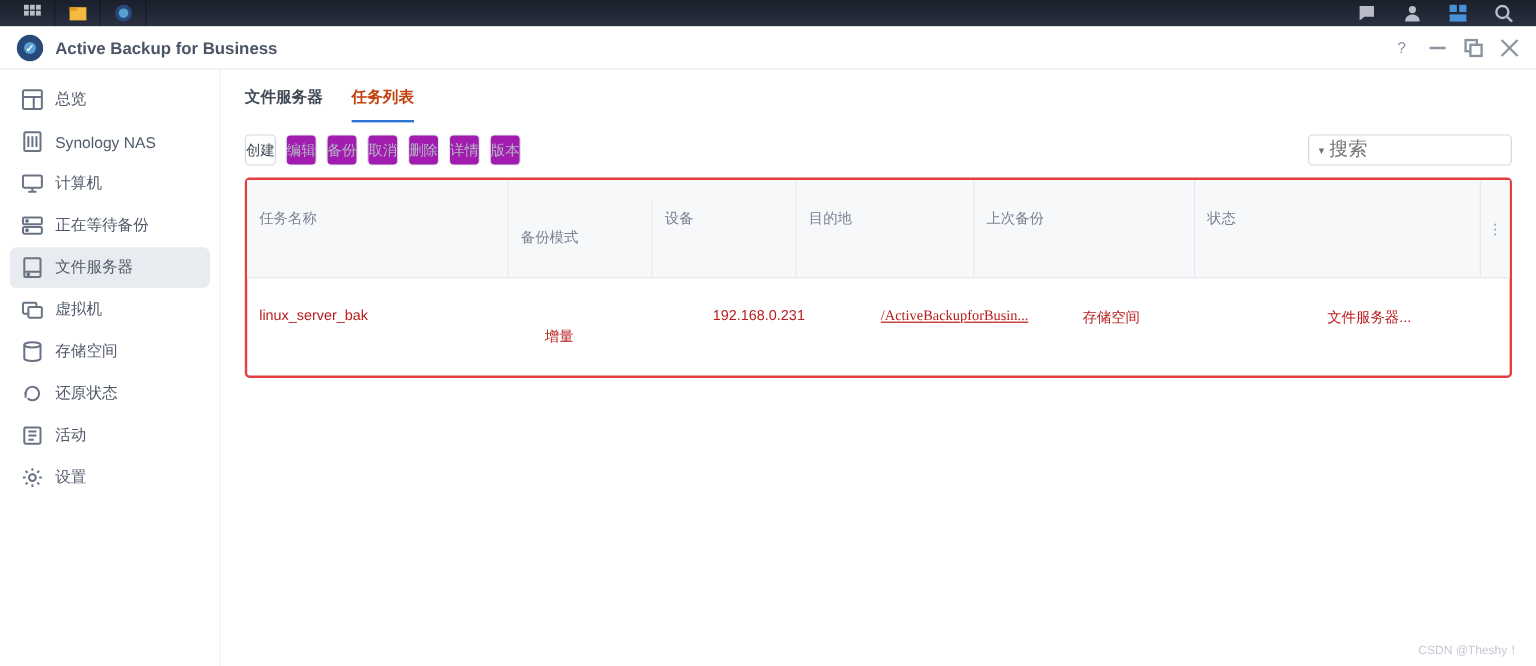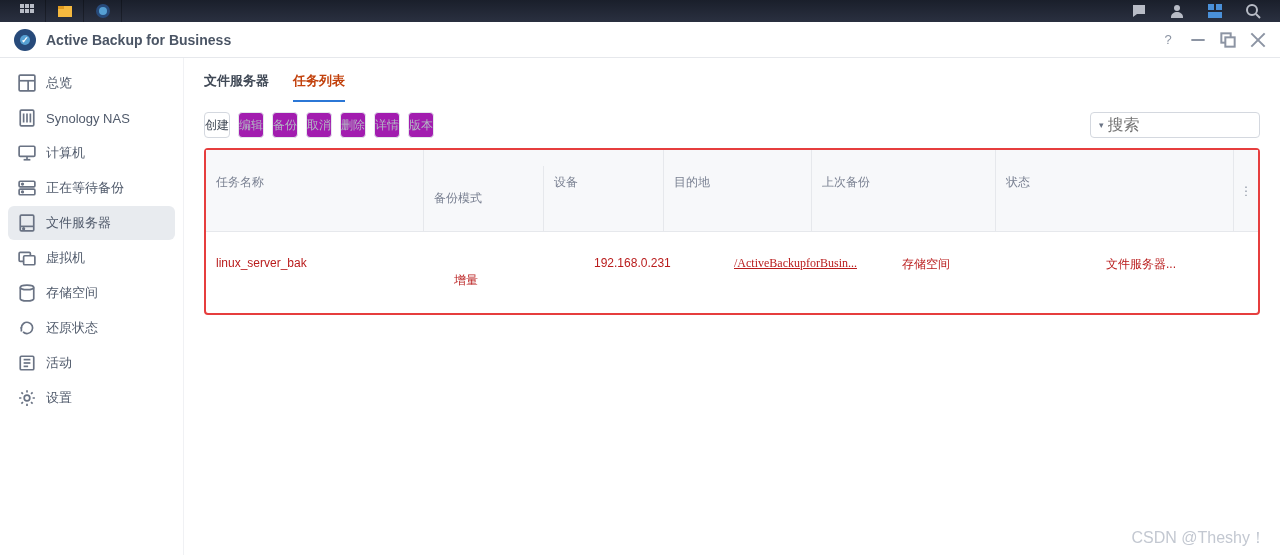--- a/index.html
+++ b/index.html
@@ -180,21 +180,21 @@
     .c-last { flex: 0 0 184px; }
     .c-status { flex: 1; }
     .c-menu { flex: 0 0 24px; display:flex; align-items:center; justify-content:center; color:#8c94a3; border-right:none !important; }
     .trow { color: #b91c1c; gap: 20px; }
     .trow .link { text-decoration: underline; cursor: pointer; font-family: Liberation Serif, serif; }
 
     
     .watermark {
       position: absolute;
       right: 14px; bottom: 6px;
-      font-size: 16px;
+      font-size: 10px;
       color: #c3c8d1;
     }
   </style>
 </head>
 <body>
 
 <div class="taskbar">
   <div class="taskbar-left">
     <div class="tb-item">
       <svg viewBox="0 0 16 16" fill="currentColor">

